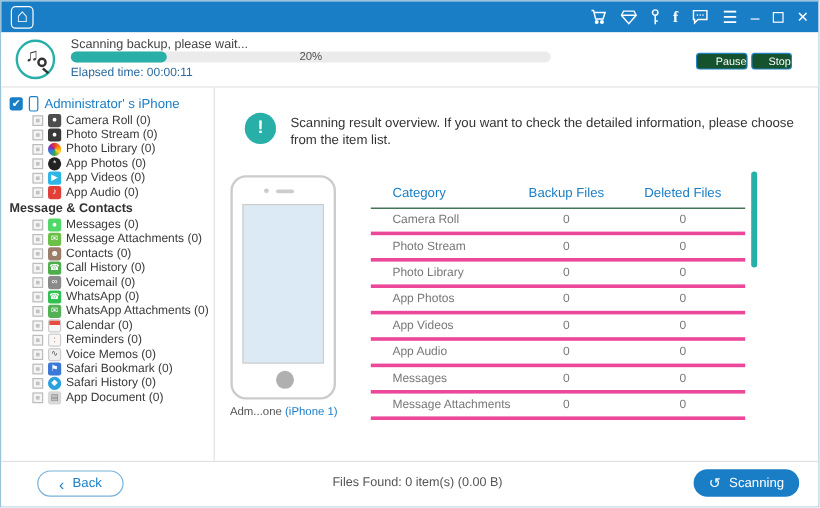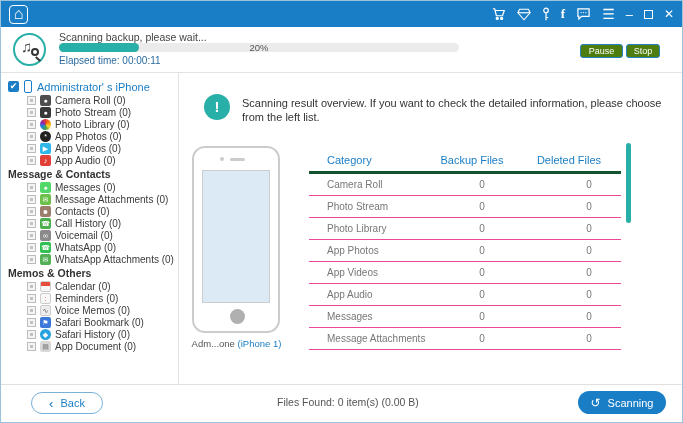--- a/index.html
+++ b/index.html
@@ -19,21 +19,21 @@
   .progress-sec { position:relative; height:46px; border-bottom:1px solid #e3e3e3; background:#fff; }
   .logo { position:absolute; left:12px; top:6px; width:33px; height:33px; border:2px solid #28afa7; border-radius:50%; }
   .logo .note { position:absolute; left:6px; top:3px; font-size:15px; color:#3a3a3a; }
   .logo .mag { position:absolute; right:5px; bottom:8px; width:8px; height:8px; border:2px solid #333; border-radius:50%; }
   .logo .mag-h { position:absolute; right:3px; bottom:4px; width:6px; height:2px; background:#333; transform:rotate(40deg); }
   .p-status { position:absolute; left:58px; top:4px; font-size:10.5px; color:#444; }
   .p-track { position:absolute; left:58px; top:16px; width:400px; height:9px; background:#ebebeb; border-radius:5px; }
   .p-fill { height:9px; background:#28afa7; border-radius:5px; }
   .p-label { position:absolute; left:58px; top:15px; width:400px; text-align:center; font-size:9.5px; color:#555; }
   .p-elapsed { position:absolute; left:58px; top:28px; font-size:10px; color:#2a6a9e; }
-  .p-btn { position:absolute; top:17px; height:14px; background:#4d7c0f; color:#fff; font-size:9px; border:1px solid #2382c4; border-radius:3px; text-align:center; line-height:12px; font-family:"Liberation Sans",sans-serif; }
+  .p-btn { position:absolute; top:17px; height:14px; background:#14532d; color:#fff; font-size:9px; border:1px solid #2382c4; border-radius:3px; text-align:right; line-height:12px; font-family:"Liberation Sans",sans-serif; }
   .p-pause { right:59px; width:43px; }
   .p-stop { right:22px; width:34px; }
   
   .body { display:flex; height:311px; }
   .sidebar { width:178px; border-right:1px solid #e2e2e2; padding:6px 0 0 7px; overflow:hidden; }
   .device-row { display:flex; align-items:center; gap:5px; height:15px; }
   .cb-blue { width:11px; height:11px; background:#1a7ec6; border-radius:2px; color:#fff; font-size:9px; line-height:11px; text-align:center; }
   .phone-ic { width:8px; height:13px; border:1.5px solid #1a7ec6; border-radius:2px; }
   .device-label { color:#1a7ec6; font-size:11px; }
   .tree-section { font-size:10.5px; font-weight:bold; color:#333; height:13px; line-height:13px; margin-top:2px; }
@@ -48,24 +48,24 @@
   .notice-ic { flex:0 0 auto; width:26px; height:26px; border-radius:50%; background:#28afa7; color:#fff; font-weight:bold; font-size:15px; text-align:center; line-height:26px; }
   .notice-text { font-size:11px; color:#333; line-height:14px; padding-top:2px; }
   .phone { position:absolute; left:13px; top:73px; width:88px; height:187px; border:2px solid #ccc; border-radius:13px; background:#fff; }
   .phone .cam { position:absolute; left:26px; top:9px; width:4px; height:4px; border-radius:50%; background:#ccc; }
   .phone .spk { position:absolute; left:36px; top:10px; width:15px; height:2.5px; border-radius:2px; background:#ccc; }
   .phone .screen { position:absolute; left:8px; top:22px; width:68px; height:133px; border:1px solid #ccc; background:#dceaf6; }
   .phone .home { position:absolute; left:36px; bottom:7px; width:15px; height:15px; border-radius:50%; background:#b0b0b0; }
   .phone-caption { position:absolute; left:0px; top:265px; width:115px; text-align:center; font-size:9.5px; color:#555; }
   .phone-caption .model { color:#1a7ec6; }
   .rtable { position:absolute; left:130px; top:75px; width:312px; }
-  .rt-head { display:grid; grid-template-columns: 120px 86px 108px; font-size:11px; color:#1a7ec6; height:26px; align-items:center; border-bottom:3px solid #14532d; }
+  .rt-head { display:grid; grid-template-columns: 120px 86px 108px; font-size:11px; color:#1a7ec6; height:26px; align-items:center; border-bottom:1px solid #14532d; }
   .rt-head .c2, .rt-row .c2 { text-align:center; }
   .rt-head .c3, .rt-row .c3 { text-align:center; }
-  .rt-row { display:grid; grid-template-columns: 120px 86px 108px; font-size:10px; color:#777; height:22px; align-items:center; border-bottom:1px solid #ec4899;gap:10px; }
+  .rt-row { display:grid; grid-template-columns: 120px 86px 108px; font-size:10px; color:#777; height:22px; align-items:center; border-bottom:3px solid #ec4899; }
   .rt-head .c1 { padding-left:18px; }
   .rt-row .c1 { padding-left:18px; }
   .scroll-thumb { position:absolute; left:447px; top:70px; width:5px; height:80px; background:#28afa7; border-radius:3px; }
   
   .footer { position:relative; height:38px; border-top:1px solid #e0e0e0; background:#fff; }
   .back-btn { position:absolute; left:30px; top:7px; width:72px; height:22px; border:1px solid #7ab1d8; border-radius:11px; color:#1a7ec6; font-size:11px; display:flex; align-items:center; justify-content:center; gap:7px; }
   .back-btn .chev { font-size:13px; }
   .files-found { position:absolute; left:276px; top:11px; font-size:10.5px; color:#555;text-align:center; }
   .recover-btn { position:absolute; right:16px; top:6px; width:88px; height:23px; background:#1a7ec6; border-radius:12px; color:#fff; font-size:11px; display:flex; align-items:center; justify-content:center; gap:7px; }
   .recover-btn .rot { font-size:12px; }
@@ -196,21 +196,20 @@
           <div class="tree-item">
             <span class="cb-gray"></span>
             <span class="tree-ic" style="background: rgb(48, 193, 82);">☎</span>
             <span class="tree-lbl">WhatsApp (0)</span>
           </div>
           <div class="tree-item">
             <span class="cb-gray"></span>
             <span class="tree-ic" style="background: rgb(83, 176, 86);">✉</span>
             <span class="tree-lbl">WhatsApp Attachments (0)</span>
           </div>
-          <div class="tree-section">Memos &amp; Others</div>
           <div class="tree-item">
             <span class="cb-gray"></span>
             <span class="tree-ic" style="background: linear-gradient(rgb(231, 76, 60) 40%, rgb(245, 245, 245) 40%); border: 1px solid rgb(204, 204, 204); line-height: 9px;"></span>
             <span class="tree-lbl">Calendar (0)</span>
           </div>
           <div class="tree-item">
             <span class="cb-gray"></span>
             <span class="tree-ic" style="background: rgb(247, 247, 247); color: rgb(231, 76, 60); border: 1px solid rgb(204, 204, 204); line-height: 9px;">:</span>
             <span class="tree-lbl">Reminders (0)</span>
           </div>
@@ -233,21 +232,21 @@
             <span class="cb-gray"></span>
             <span class="tree-ic" style="background: rgb(216, 216, 216); color: rgb(119, 119, 119);">▤</span>
             <span class="tree-lbl">App Document (0)</span>
           </div>
         </div>
     </aside>
 
     <main class="main">
       <div class="notice">
         <div class="notice-ic">!</div>
-        <div class="notice-text">Scanning result overview. If you want to check the detailed information, please choose from the left list.</div>
+        <div class="notice-text">Scanning result overview. If you want to check the detailed information, please choose from the item list.</div>
       </div>
       <div class="phone">
         <span class="cam"></span>
         <span class="spk"></span>
         <span class="screen"></span>
         <span class="home"></span>
       </div>
       <div class="phone-caption">
         <span>Adm...one</span> <span class="model">(iPhone 1)</span>
       </div>

